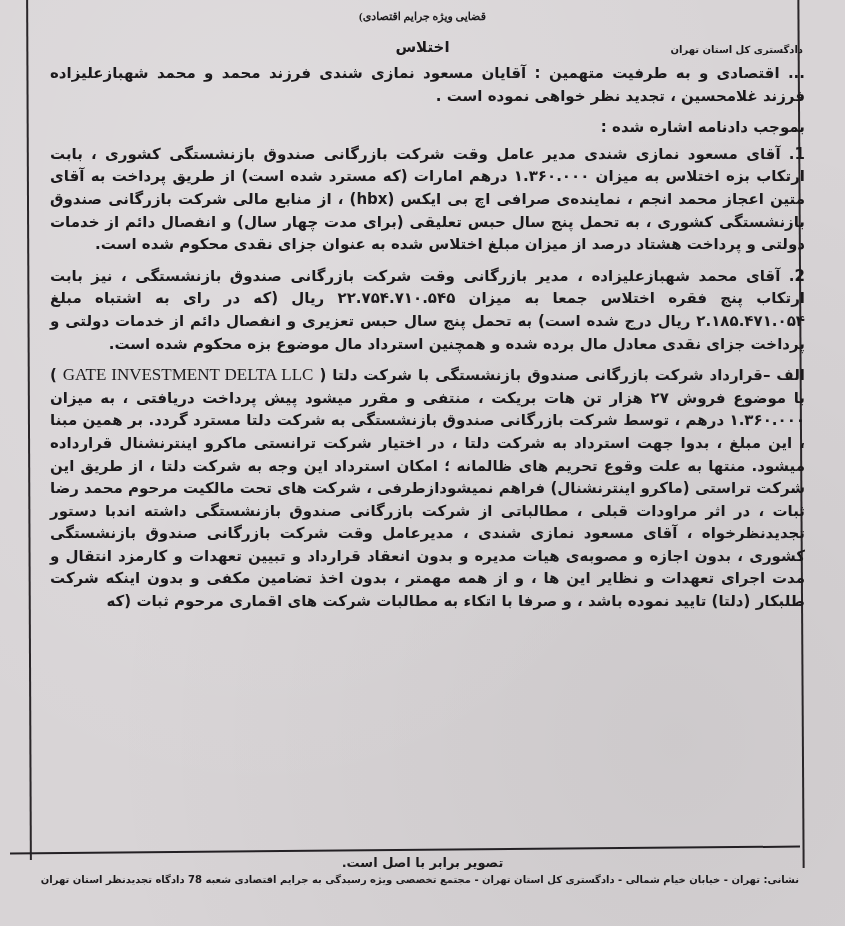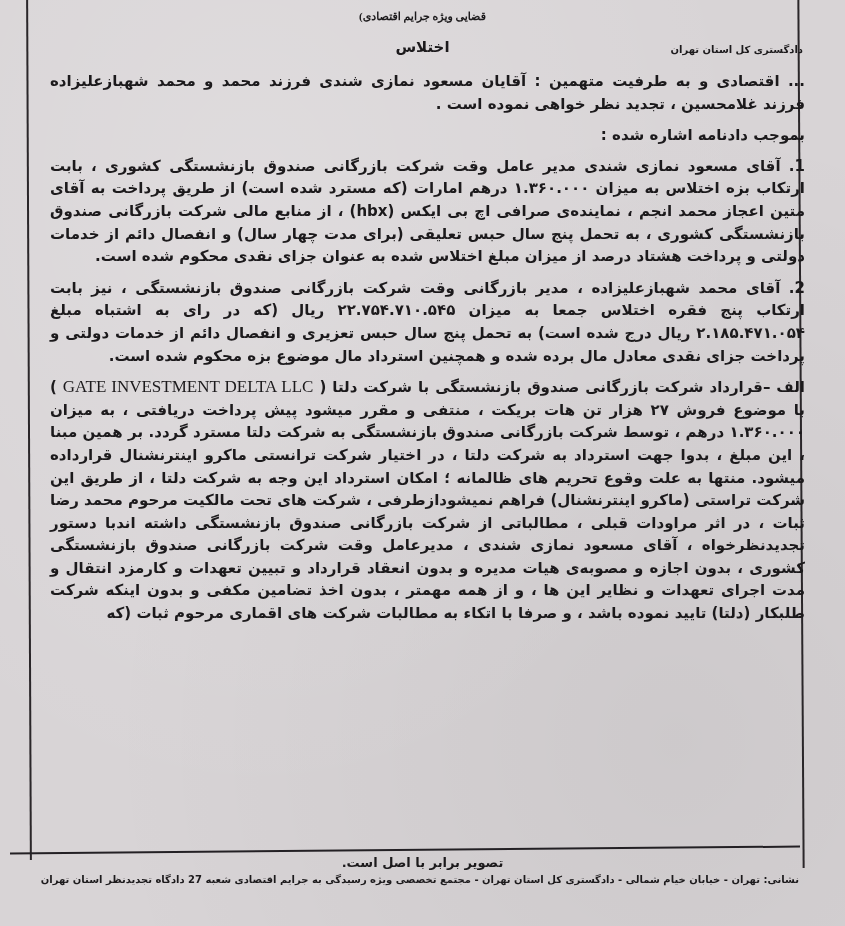--- a/index.html
+++ b/index.html
@@ -35,21 +35,21 @@
   }
   .court-name {
     position:absolute; top:44px; right:42px;
     font-size:10px; font-weight:bold;
   }
   .body-text {
     position:absolute; top:62px; right:40px; width:755px;
     font-size:15px; font-weight:bold; line-height:22.6px;
     text-align:justify; text-align-last:right;
   }
-  .body-text p { margin:8px 0 9px 0; }
+  .body-text p { margin:0 0 9px 0; }
   .body-text p.tight { margin-bottom:4px; }
   .latin { font-family:"Liberation Serif", serif; font-weight:normal; font-size:17px; }
   .bottom-rule {
     position:absolute; left:10px; width:790px; top:849px; height:2px;
     background:#232024; transform:rotate(-0.5deg);
   }
   .certified {
     position:absolute; top:855px; left:0; right:0; text-align:center;
     font-size:13px; font-weight:bold;
   }
@@ -86,13 +86,13 @@
   </p>
   <p>
     <span>الف –قرارداد شرکت بازرگانی صندوق بازنشستگی با شرکت دلتا (</span>
     <span class="latin" dir="ltr">GATE INVESTMENT DELTA LLC</span>
     <span>) با موضوع فروش ۲۷ هزار تن هات بریکت ، منتفی و مقرر میشود پیش پرداخت دریافتی ، به میزان ۱.۳۶۰.۰۰۰ درهم ، توسط شرکت بازرگانی صندوق بازنشستگی به شرکت دلتا مسترد گردد. بر همین مبنا ، این مبلغ ، بدوا جهت استرداد به شرکت دلتا ، در اختیار شرکت ترانستی ماکرو اینترنشنال قرارداده میشود. منتها به علت وقوع تحریم های ظالمانه ؛ امکان استرداد این وجه به شرکت دلتا ، از طریق این شرکت تراستی (ماکرو اینترنشنال) فراهم نمیشودازطرفی ، شرکت های تحت مالکیت مرحوم محمد رضا ثبات ، در اثر مراودات قبلی ، مطالباتی از شرکت بازرگانی صندوق بازنشستگی داشته اندبا دستور تجدیدنظرخواه ، آقای مسعود نمازی شندی ، مدیرعامل وقت شرکت بازرگانی صندوق بازنشستگی کشوری ، بدون اجازه و مصوبه‌ی هیات مدیره و بدون انعقاد قرارداد و تبیین تعهدات و کارمزد انتقال و مدت اجرای تعهدات و نظایر این ها ، و از همه مهمتر ، بدون اخذ تضامین مکفی و بدون اینکه شرکت طلبکار (دلتا) تایید نموده باشد ، و صرفا با اتکاء به مطالبات شرکت های اقماری مرحوم ثبات (که</span>
   </p>
 </div>
 
 <div class="bottom-rule"></div>
 <div class="certified">تصویر برابر با اصل است.</div>
-<div class="address">نشانی: تهران - خیابان خیام شمالی - دادگستری کل استان تهران - مجتمع تخصصی ویژه رسیدگی به جرایم اقتصادی شعبه 27 دادگاه تجدیدنظر استان تهران</div>
+<div class="address">نشانی: تهران - خیابان خیام شمالی - دادگستری کل استان تهران - مجتمع تخصصی ویژه رسیدگی به جرایم اقتصادی شعبه 78 دادگاه تجدیدنظر استان تهران</div>
 
 </body></html>

